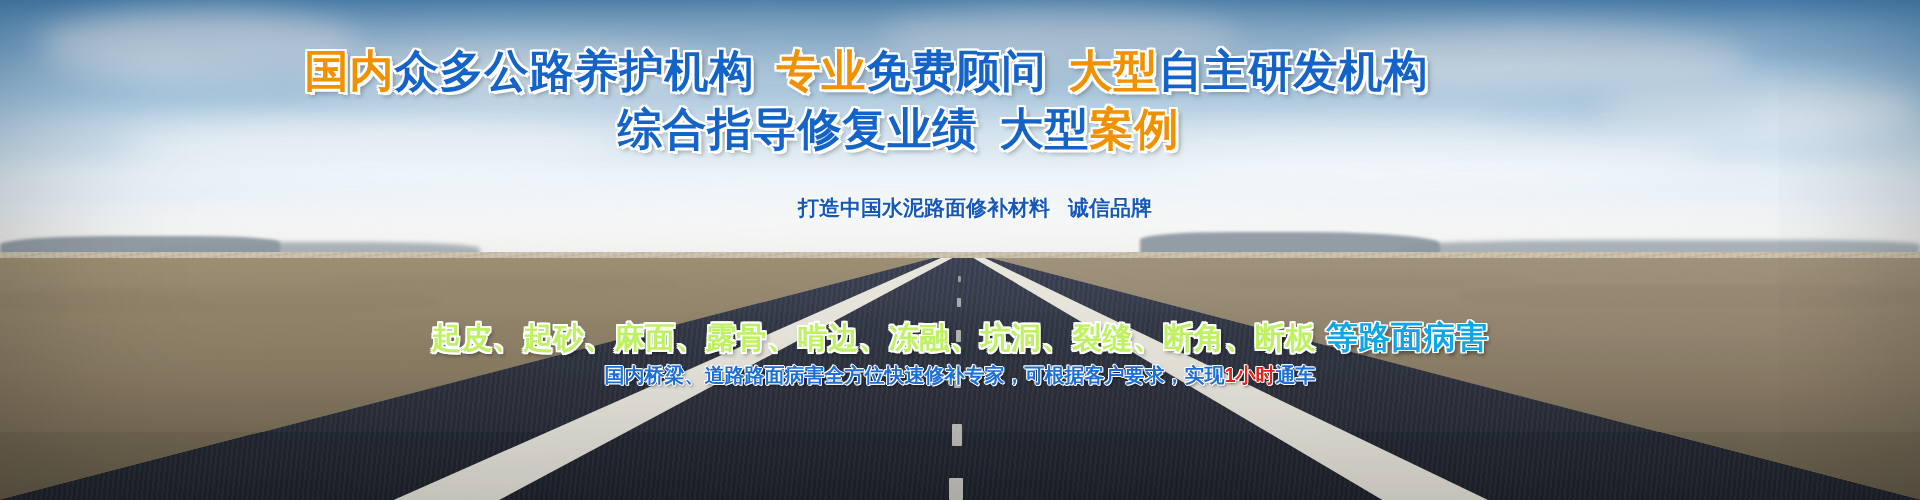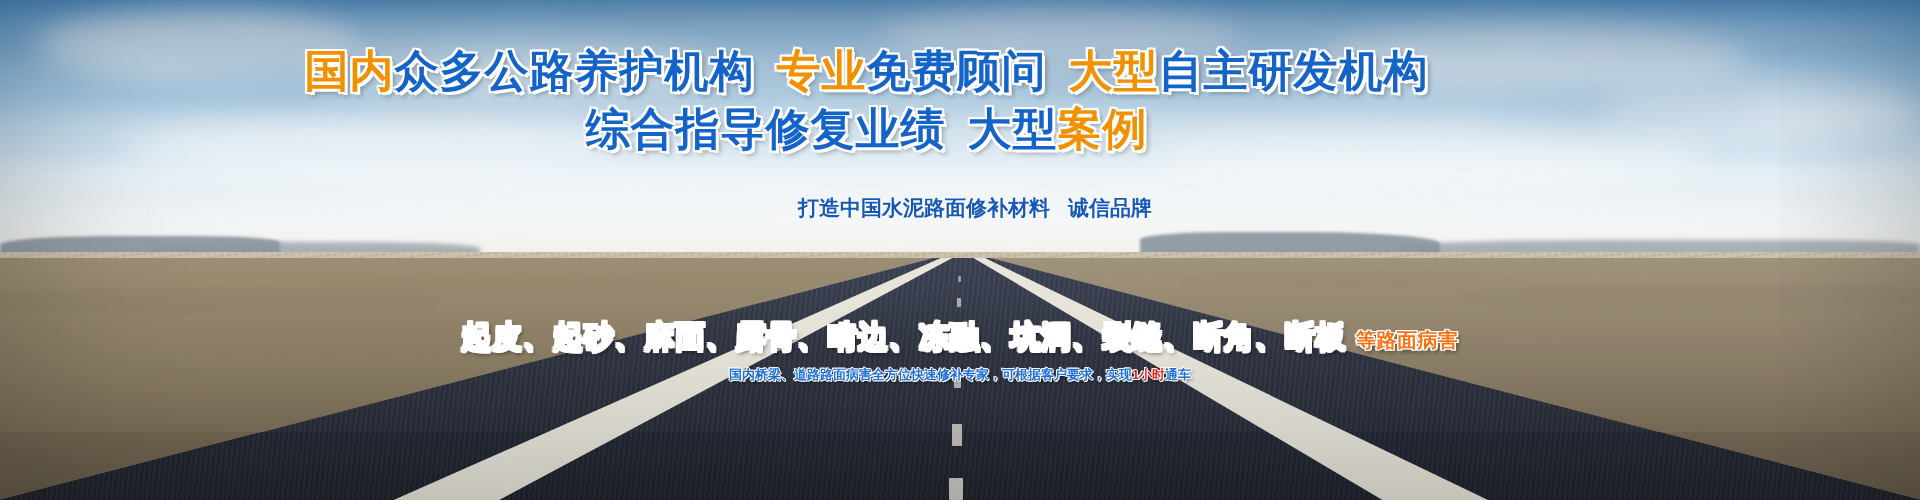--- a/index.html
+++ b/index.html
@@ -102,21 +102,21 @@
   .vignette{position:absolute;inset:0;box-shadow:inset 0 0 180px rgba(0,0,0,.28);}
 
   
   .content{position:absolute;inset:0;}
 
   .headline{
     position:absolute;left:0;width:1733px;text-align:center;
     font-weight:700;letter-spacing:1px;white-space:nowrap;
   }
   .h1{top:44px;font-size:44px;line-height:54px;}
-  .h2{top:102px;font-size:44px;line-height:54px;}
+  .h2{top:102px;font-size:44px;line-height:54px;margin-left:32px;}
 
   .blue{
     color:#1463c8;
     text-shadow:
       2px 0 0 #fff, -2px 0 0 #fff, 0 2px 0 #fff, 0 -2px 0 #fff,
       2px 2px 0 #fff, -2px 2px 0 #fff, 2px -2px 0 #fff, -2px -2px 0 #fff,
       3px 3px 0 #fff, 4px 4px 5px rgba(0,0,0,.35);
   }
   .orange{
     color:#f29100;
@@ -135,29 +135,29 @@
   }
   .mid1{top:193px;}
   .mid2{top:223px;}
   .mgap{display:inline-block;width:18px;}
 
   
   .bot{position:absolute;left:0;width:1920px;text-align:center;white-space:nowrap;font-weight:700;}
   .bot1{top:292px;font-size:19px;line-height:24px;color:#1d6fd6;
     text-shadow:1px 0 0 #fff,-1px 0 0 #fff,0 1px 0 #fff,0 -1px 0 #fff,1px 1px 0 #fff,-1px -1px 0 #fff,2px 2px 3px rgba(0,0,0,.5);}
   .bot2{top:318px;font-size:30px;line-height:38px;letter-spacing:.5px;}
-  .bot2 .o{color:#ffffff;
+  .bot2 .o{color:#bef264;
     text-shadow:1.6px 0 0 #fff,-1.6px 0 0 #fff,0 1.6px 0 #fff,0 -1.6px 0 #fff,
       1.6px 1.6px 0 #fff,-1.6px 1.6px 0 #fff,1.6px -1.6px 0 #fff,-1.6px -1.6px 0 #fff,
       2px 3px 4px rgba(0,0,0,.55);text-align:right;}
-  .bot2 .b{color:#f97316;font-size:20px;
+  .bot2 .b{color:#0ea5e9;font-size:32px;
     text-shadow:1.4px 0 0 #fff,-1.4px 0 0 #fff,0 1.4px 0 #fff,0 -1.4px 0 #fff,
       1.4px 1.4px 0 #fff,-1.4px 1.4px 0 #fff,1.4px -1.4px 0 #fff,-1.4px -1.4px 0 #fff,
       2px 3px 4px rgba(0,0,0,.55);margin-left:10px;}
-  .bot3{top:362px;font-size:13px;line-height:26px;color:#1d6fd6;
+  .bot3{top:362px;font-size:20px;line-height:26px;color:#1d6fd6;
     text-shadow:1px 0 0 #fff,-1px 0 0 #fff,0 1px 0 #fff,0 -1px 0 #fff,1px 1px 0 #fff,-1px -1px 0 #fff,2px 2px 3px rgba(0,0,0,.5);}
   .bot3 .red{color:#e2231a;
     text-shadow:1px 0 0 #fff,-1px 0 0 #fff,0 1px 0 #fff,0 -1px 0 #fff,1px 1px 0 #fff,-1px -1px 0 #fff,2px 2px 3px rgba(0,0,0,.5);}
 </style>
 </head>
 <body>
 
 <div id="banner">
 
   <div class="bg">

